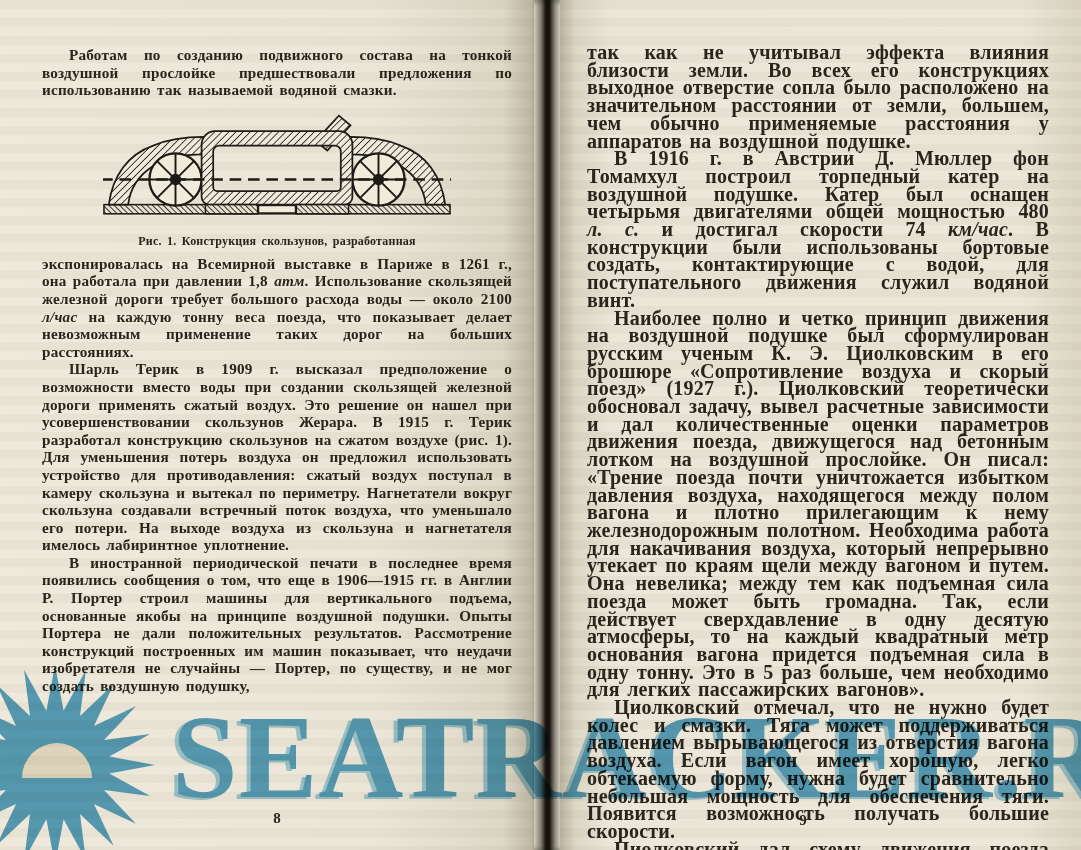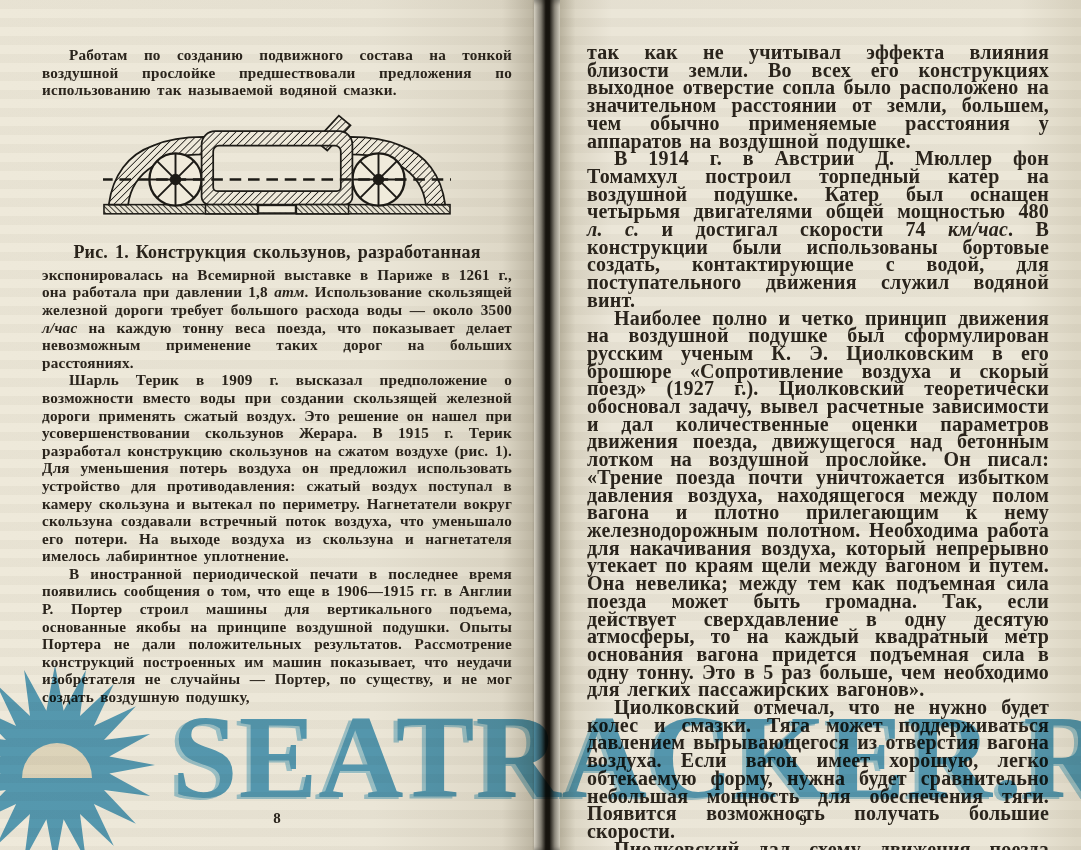--- a/index.html
+++ b/index.html
@@ -26,21 +26,21 @@
     hyphens:auto;
     font-family:Liberation Serif, serif;
   }
   .col-left{left:42px;top:46px;width:470px;font-size:15.2px;line-height:17.6px;}
   .col-right{left:27px;top:44px;width:462px;font-size:20px;line-height:17.7px;}
   .para{margin:0;}
   .para.indent{text-indent:27px;}
   .para i{font-style:italic;}
   figure.fig{margin:7px 0 5px 0;}
   .fig svg{display:block;margin:0 auto;}
-  .fig figcaption{margin-top:19px;font-size:18px;line-height:18px;text-align:center;font-weight:700;color:#2a241c;}
+  .fig figcaption{margin-top:8px;font-size:12px;line-height:18px;text-align:center;font-weight:700;color:#2a241c;}
   .page-number{position:absolute;top:810px;text-align:center;font-size:15px;font-weight:700;color:#2a241c;}
   .pn-left{left:42px;width:470px;}
   .pn-right{left:12px;width:462px;top:812px;}
   
   .watermark{position:absolute;inset:0;pointer-events:none;mix-blend-mode:multiply;opacity:.93;}
   .wm-star{position:absolute;left:-50px;top:660px;}
   .wm-text{
     position:absolute;left:172px;top:699px;white-space:nowrap;
     font-family:"Liberation Serif","DejaVu Serif",serif;font-weight:700;
     font-size:118px;line-height:1;letter-spacing:1px;color:#4e9fc8;
@@ -103,34 +103,34 @@
           <rect x="200" y="78" width="54" height="9.5" fill="url(#h2)" stroke="#1d1b16" stroke-width="1.6"></rect>
 
           <line x1="-2" y1="52" x2="362" y2="52" stroke="#1d1b16" stroke-width="2.4" stroke-dasharray="12 7"></line>
         </svg>
         <figcaption>
           <div>Рис. 1. Конструкция скользунов, разработанная</div>
         </figcaption>
       </figure>
 
       <div>
-          <p class="para"><span>экспонировалась на Всемирной выставке в Париже в 1261 г., она работала при давлении 1,8 </span><i>атм</i><span>. Использование скользящей железной дороги требует большого расхода воды — около 3500 </span><i>л/час</i><span> на каждую тонну веса поезда, что показывает делает невозможным применение таких дорог на больших расстояниях.</span></p>
+          <p class="para"><span>экспонировалась на Всемирной выставке в Париже в 1261 г., она работала при давлении 1,8 </span><i>атм</i><span>. Использование скользящей железной дороги требует большого расхода воды — около 2100 </span><i>л/час</i><span> на каждую тонну веса поезда, что показывает делает невозможным применение таких дорог на больших расстояниях.</span></p>
           <p class="para indent"><span>Шарль Терик в 1909 г. высказал предположение о возможности вместо воды при создании скользящей железной дороги применять сжатый воздух. Это решение он нашел при усовершенствовании скользунов Жерара. В 1915 г. Терик разработал конструкцию скользунов на сжатом воздухе (рис. 1). Для уменьшения потерь воздуха он предложил использовать устройство для противодавления: сжатый воздух поступал в камеру скользуна и вытекал по периметру. Нагнетатели вокруг скользуна создавали встречный поток воздуха, что уменьшало его потери. На выходе воздуха из скользуна и нагнетателя имелось лабиринтное уплотнение.</span></p>
           <p class="para indent"><span>В иностранной периодической печати в последнее время появились сообщения о том, что еще в 1906—1915 гг. в Англии Р. Портер строил машины для вертикального подъема, основанные якобы на принципе воздушной подушки. Опыты Портера не дали положительных результатов. Рассмотрение конструкций построенных им машин показывает, что неудачи изобретателя не случайны — Портер, по существу, и не мог создать воздушную подушку,</span></p>
         </div>
     </div>
     <div class="page-number pn-left">8</div>
   </div>
 
   <div class="gutter"></div>
 
   <div class="page page-right">
     <div class="text-col col-right">
         <p class="para"><span>так как не учитывал эффекта влияния близости земли. Во всех его конструкциях выходное отверстие сопла было расположено на значительном расстоянии от земли, большем, чем обычно применяемые расстояния у аппаратов на воздушной подушке.</span></p>
-        <p class="para indent"><span>В 1914 г. в Австрии Д. Мюллер фон Томамхул построил торпедный катер на воздушной подушке. Катер был оснащен четырьмя двигателями общей мощностью 480 </span><i>л. с.</i><span> и достигал скорости 74 </span><i>км/час</i><span>. В конструкции были использованы бортовые создать, контактирующие с водой, для поступательного движения служил водяной винт.</span></p>
+        <p class="para indent"><span>В 1916 г. в Австрии Д. Мюллер фон Томамхул построил торпедный катер на воздушной подушке. Катер был оснащен четырьмя двигателями общей мощностью 480 </span><i>л. с.</i><span> и достигал скорости 74 </span><i>км/час</i><span>. В конструкции были использованы бортовые создать, контактирующие с водой, для поступательного движения служил водяной винт.</span></p>
         <p class="para indent"><span>Наиболее полно и четко принцип движения на воздушной подушке был сформулирован русским ученым К. Э. Циолковским в его брошюре «Сопротивление воздуха и скорый поезд» (1927 г.). Циолковский теоретически обосновал задачу, вывел расчетные зависимости и дал количественные оценки параметров движения поезда, движущегося над бетонным лотком на воздушной прослойке. Он писал: «Трение поезда почти уничтожается избытком давления воздуха, находящегося между полом вагона и плотно прилегающим к нему железнодорожным полотном. Необходима работа для накачивания воздуха, который непрерывно утекает по краям щели между вагоном и путем. Она невелика; между тем как подъемная сила поезда может быть громадна. Так, если действует сверхдавление в одну десятую атмосферы, то на каждый квадратный метр основания вагона придется подъемная сила в одну тонну. Это в 5 раз больше, чем необходимо для легких пассажирских вагонов».</span></p>
         <p class="para indent"><span>Циолковский отмечал, что не нужно будет колес и смазки. Тяга может поддерживаться давлением вырывающегося из отверстия вагона воздуха. Если вагон имеет хорошую, легко обтекаемую форму, нужна будет сравнительно небольшая мощность для обеспечения тяги. Появится возможность получать большие скорости.</span></p>
         <p class="para indent"><span>Циолковский дал схему движения поезда (рис. 2). Под вагон накачивают воздух, который распространяется в узкой щели между вагоном и дорогой, создает там повышенное давление и поднимает поезд на несколько миллиметров. Воздух вытекает по краям основания вагона. Вагон не трется о полотно, а висит на тонком слое воздуха и испытывает только незначительное воздушное</span></p>
       </div>
     <div class="page-number pn-right">9</div>
   </div>
 
   <div class="watermark">
     <svg class="wm-star" width="210" height="210" viewBox="0 0 210 210">
       <polygon id="wm-star-poly" points="105.0,5.0 113.6,50.7 135.9,9.9 130.0,56.0 163.8,24.1 143.9,66.1 185.9,46.2 154.0,80.0 200.1,74.1 159.3,96.4 205.0,105.0 159.3,113.6 200.1,135.9 154.0,130.0 185.9,163.8 143.9,143.9 163.8,185.9 130.0,154.0 135.9,200.1 113.6,159.3 105.0,205.0 96.4,159.3 74.1,200.1 80.0,154.0 46.2,185.9 66.1,143.9 24.1,163.8 56.0,130.0 9.9,135.9 50.7,113.6 5.0,105.0 50.7,96.4 9.9,74.1 56.0,80.0 24.1,46.2 66.1,66.1 46.2,24.1 80.0,56.0 74.1,9.9 96.4,50.7" fill="#4e9fc8"></polygon>

